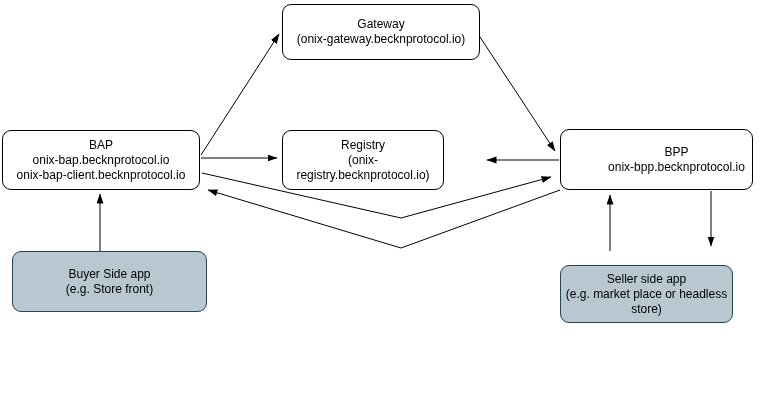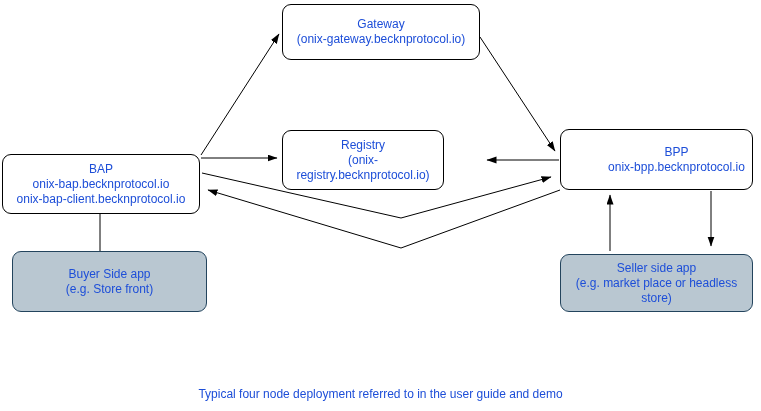--- a/index.html
+++ b/index.html
@@ -6,21 +6,21 @@
     margin: 0;
     padding: 0;
     background: #ffffff;
   }
   .canvas {
     position: relative;
     width: 761px;
     height: 411px;
     background: var(--bg, #ffffff);
     font-family: "Liberation Sans", "DejaVu Sans", sans-serif;
-    color: #1d4ed8;
+    color: #000000;
     overflow: hidden;
   }
   #edges-layer {
     position: absolute;
     left: 0;
     top: 0;
     width: 761px;
     height: 411px;
     pointer-events: none;
   }
@@ -37,25 +37,25 @@
     text-align: center;
     font-size: 12px;
     line-height: 15px;
     padding: 2px 4px;
   }
   .node.app {
     background: var(--app-fill, #b9c7d1);
     border-color: var(--app-stroke, #23445d);
   }
   .n-gateway  { left: 282px; top: 4px;   width: 198px; height: 56px; }
-  .n-bap      { left: 2px;   top: 130px; width: 198px; height: 60px; margin-top: 24px; }
+  .n-bap      { left: 2px;   top: 130px; width: 198px; height: 60px; }
   .n-registry { left: 282px; top: 130px; width: 162px; height: 60px; }
   .n-bpp      { left: 560px; top: 129px; width: 193px; height: 61px; padding-left: 44px; }
   .n-buyer    { left: 12px;   top: 251px; width: 195px; height: 61px; }
-  .n-seller   { left: 560px; top: 254px; width: 193px; height: 58px; align-items: center; }
+  .n-seller   { left: 560px; top: 265px; width: 173px; height: 58px; align-items: center; }
   .caption {
     position: absolute;
     left: 0;
     top: 387px;
     width: 761px;
     text-align: center;
     font-size: 12px;
     line-height: 15px;
   }
 </style>
@@ -105,15 +105,14 @@
   <div class="node app n-buyer">
     <span>Buyer Side app</span>
     <span>(e.g. Store front)</span>
   </div>
 
   <div class="node app n-seller">
     <span>Seller side app</span>
     <span>(e.g. market place or headless store)</span>
   </div>
 
-  <div class="caption">Typical four node deployment referred to in the user guide and demo</div>
 
 </div>
 
 </body></html>

